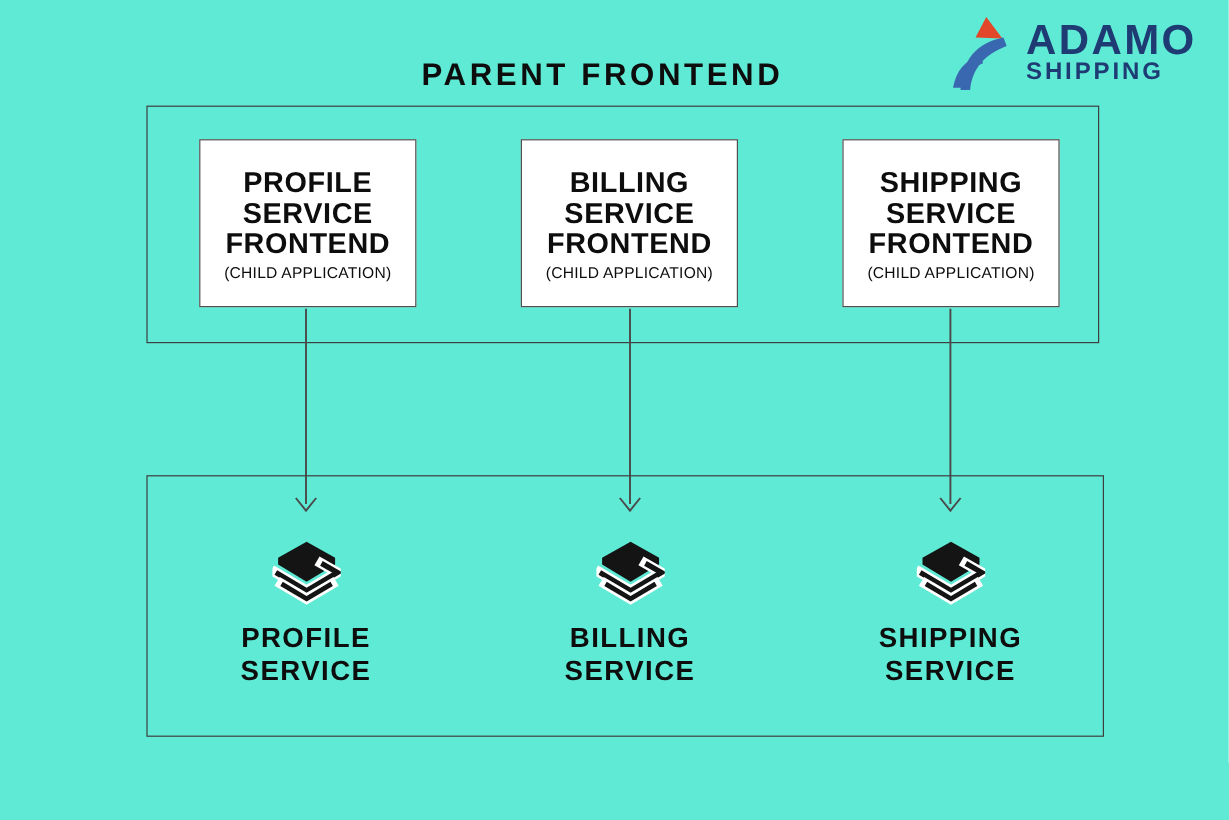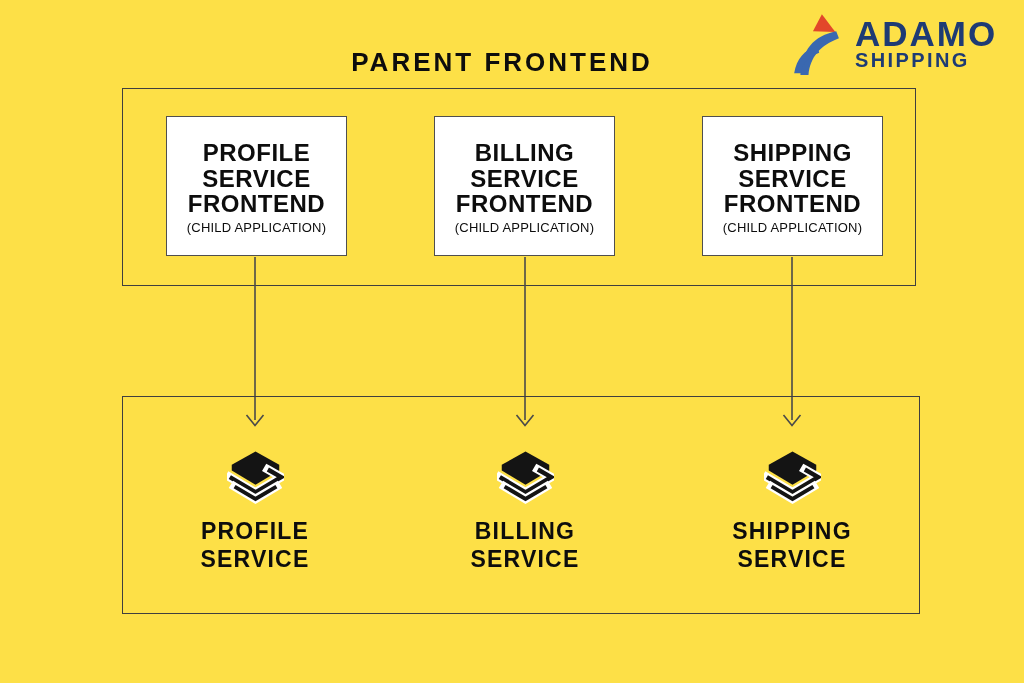--- a/index.html
+++ b/index.html
@@ -1,21 +1,21 @@
 <!DOCTYPE html>
 <html><head>
 <meta charset="utf-8">
 <style>
   * { box-sizing: border-box; margin: 0; padding: 0; }
   html, body { background: #ffffff; }
   .canvas {
     position: relative;
     width: 1024px;
     height: 683px;
-    background: #fde047;
+    background: #5eead4;
     font-family: "Liberation Sans", sans-serif;
     color: #0d0d0d;
     overflow: hidden;
   }
 
   
   .logo { position: absolute; left: 792px; top: 7px; display: flex; align-items: flex-start; gap: 5px; }
   .logo-icon { width: 58px; height: 68px; }
   .logo-text { display: flex; flex-direction: column; padding-top: 10px; }
   .brand { font-size: 35px; font-weight: bold; color: #1e3b74; letter-spacing: 2px; line-height: 33px; white-space: nowrap; }

